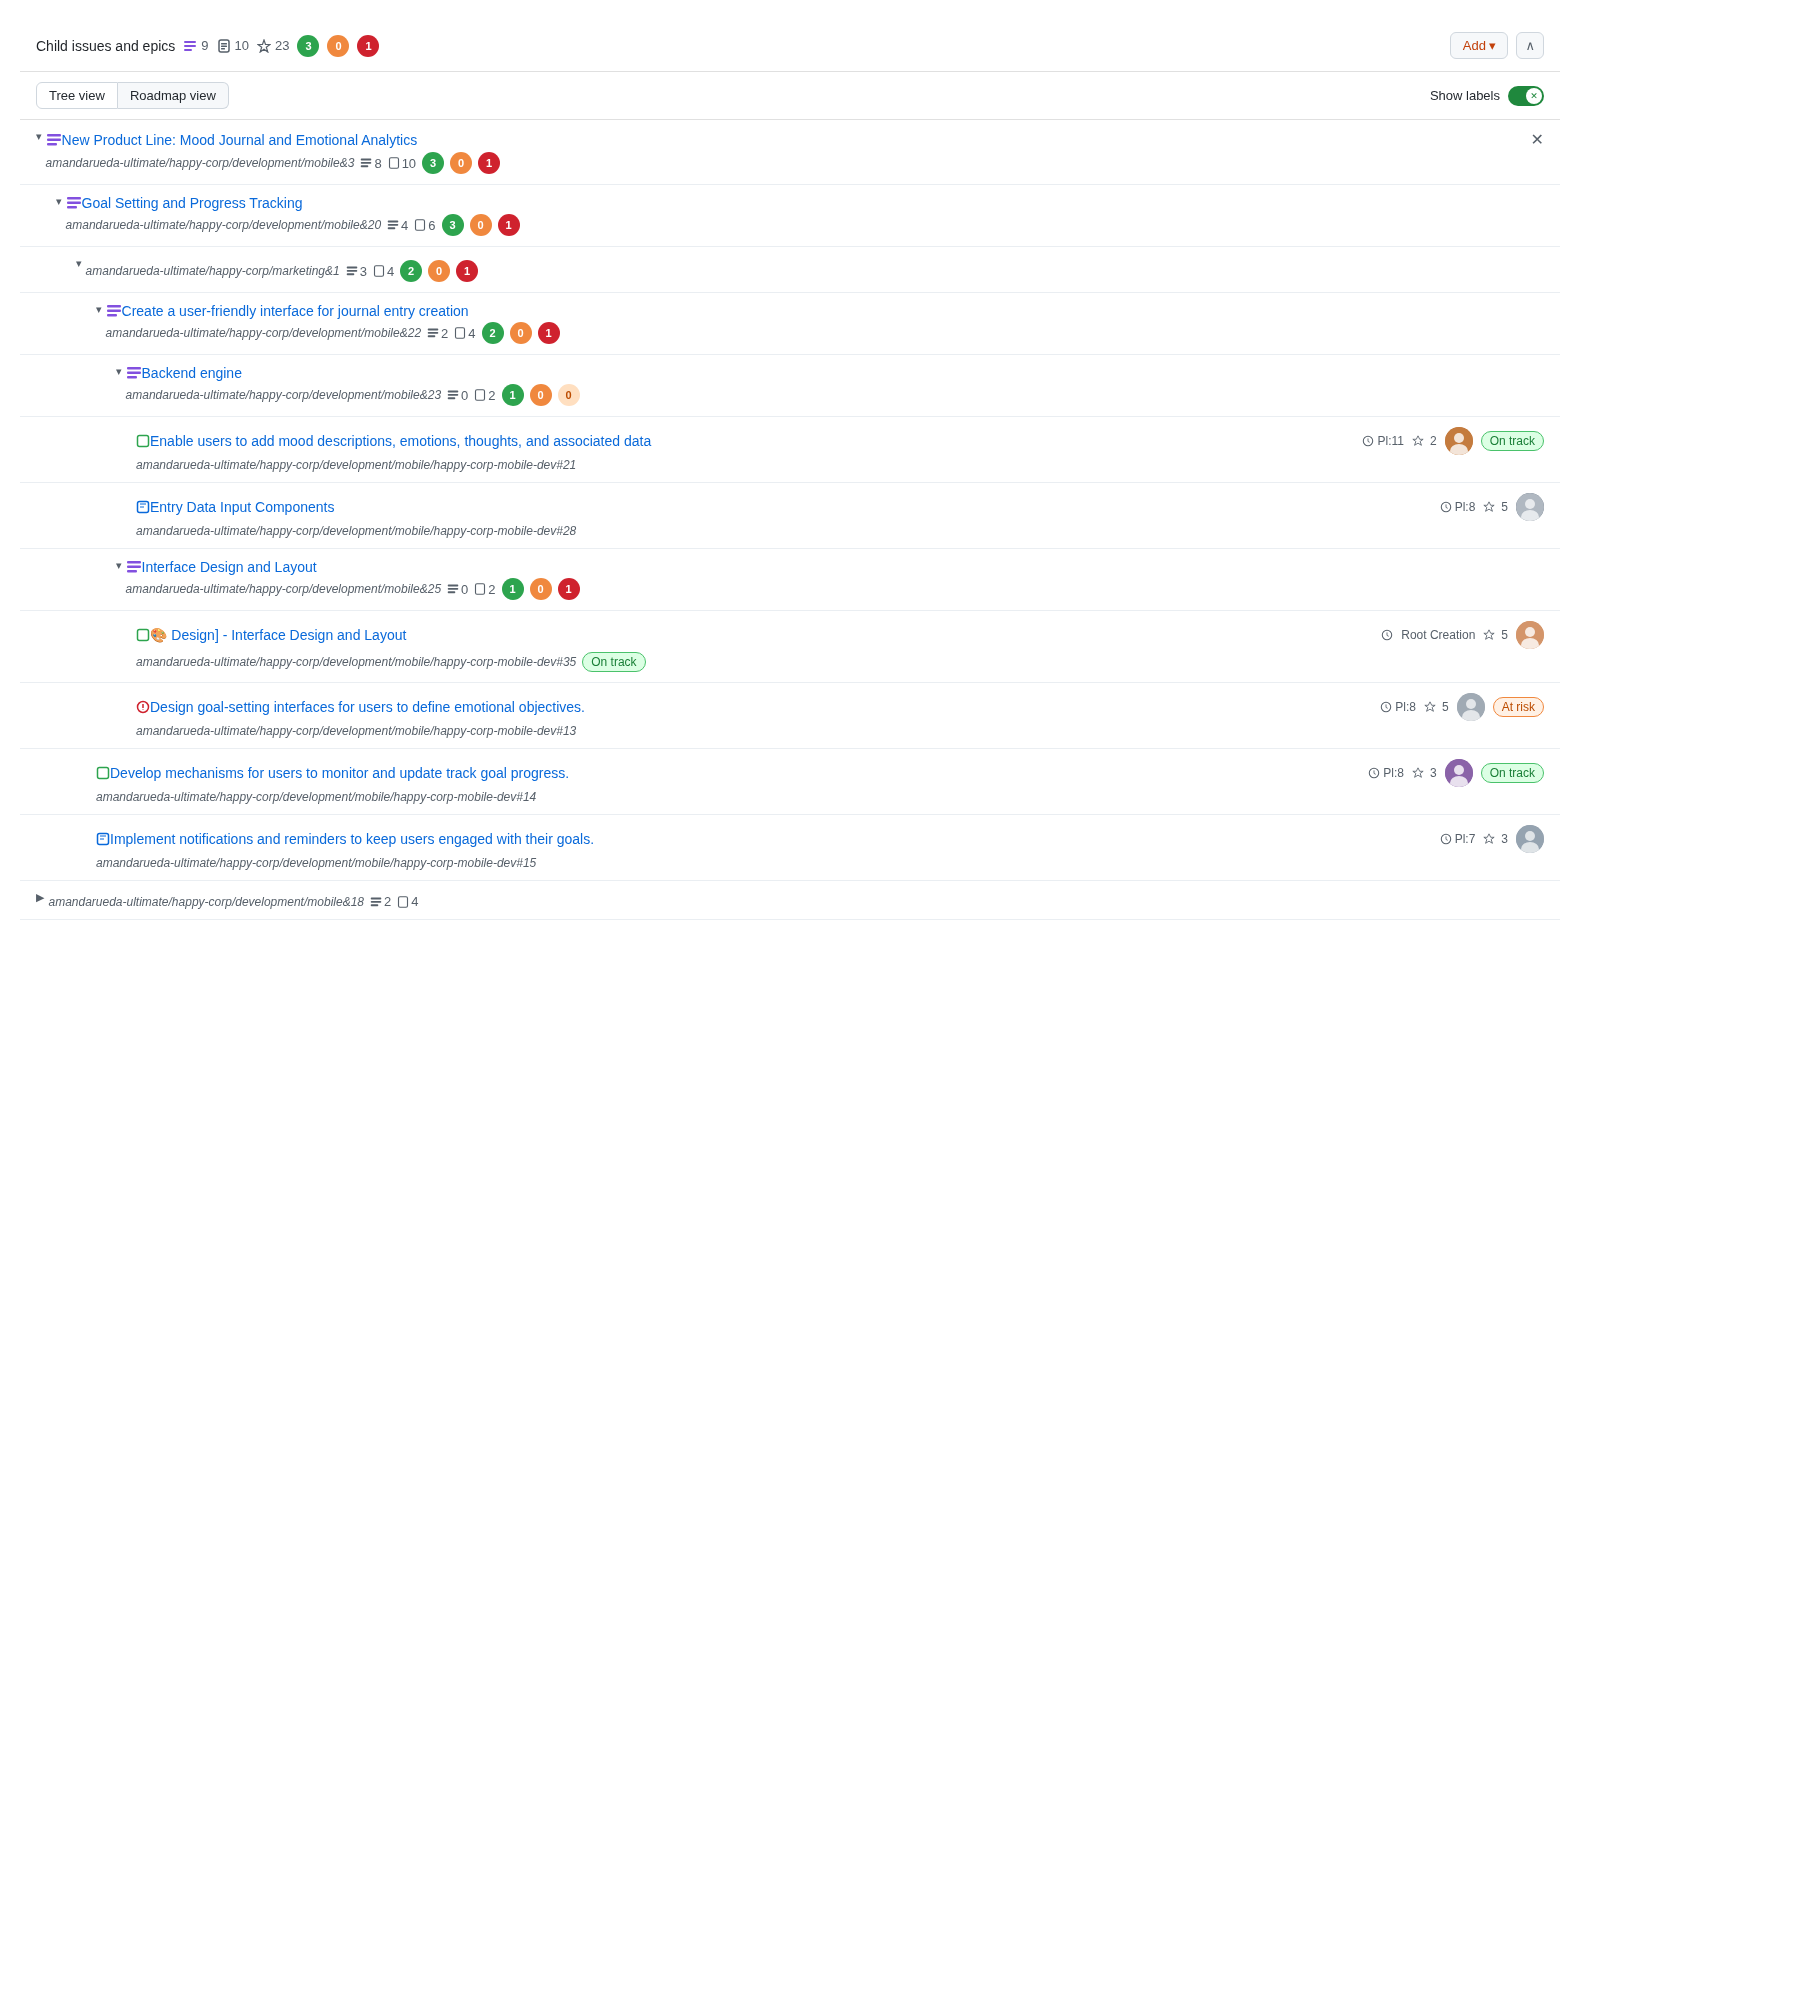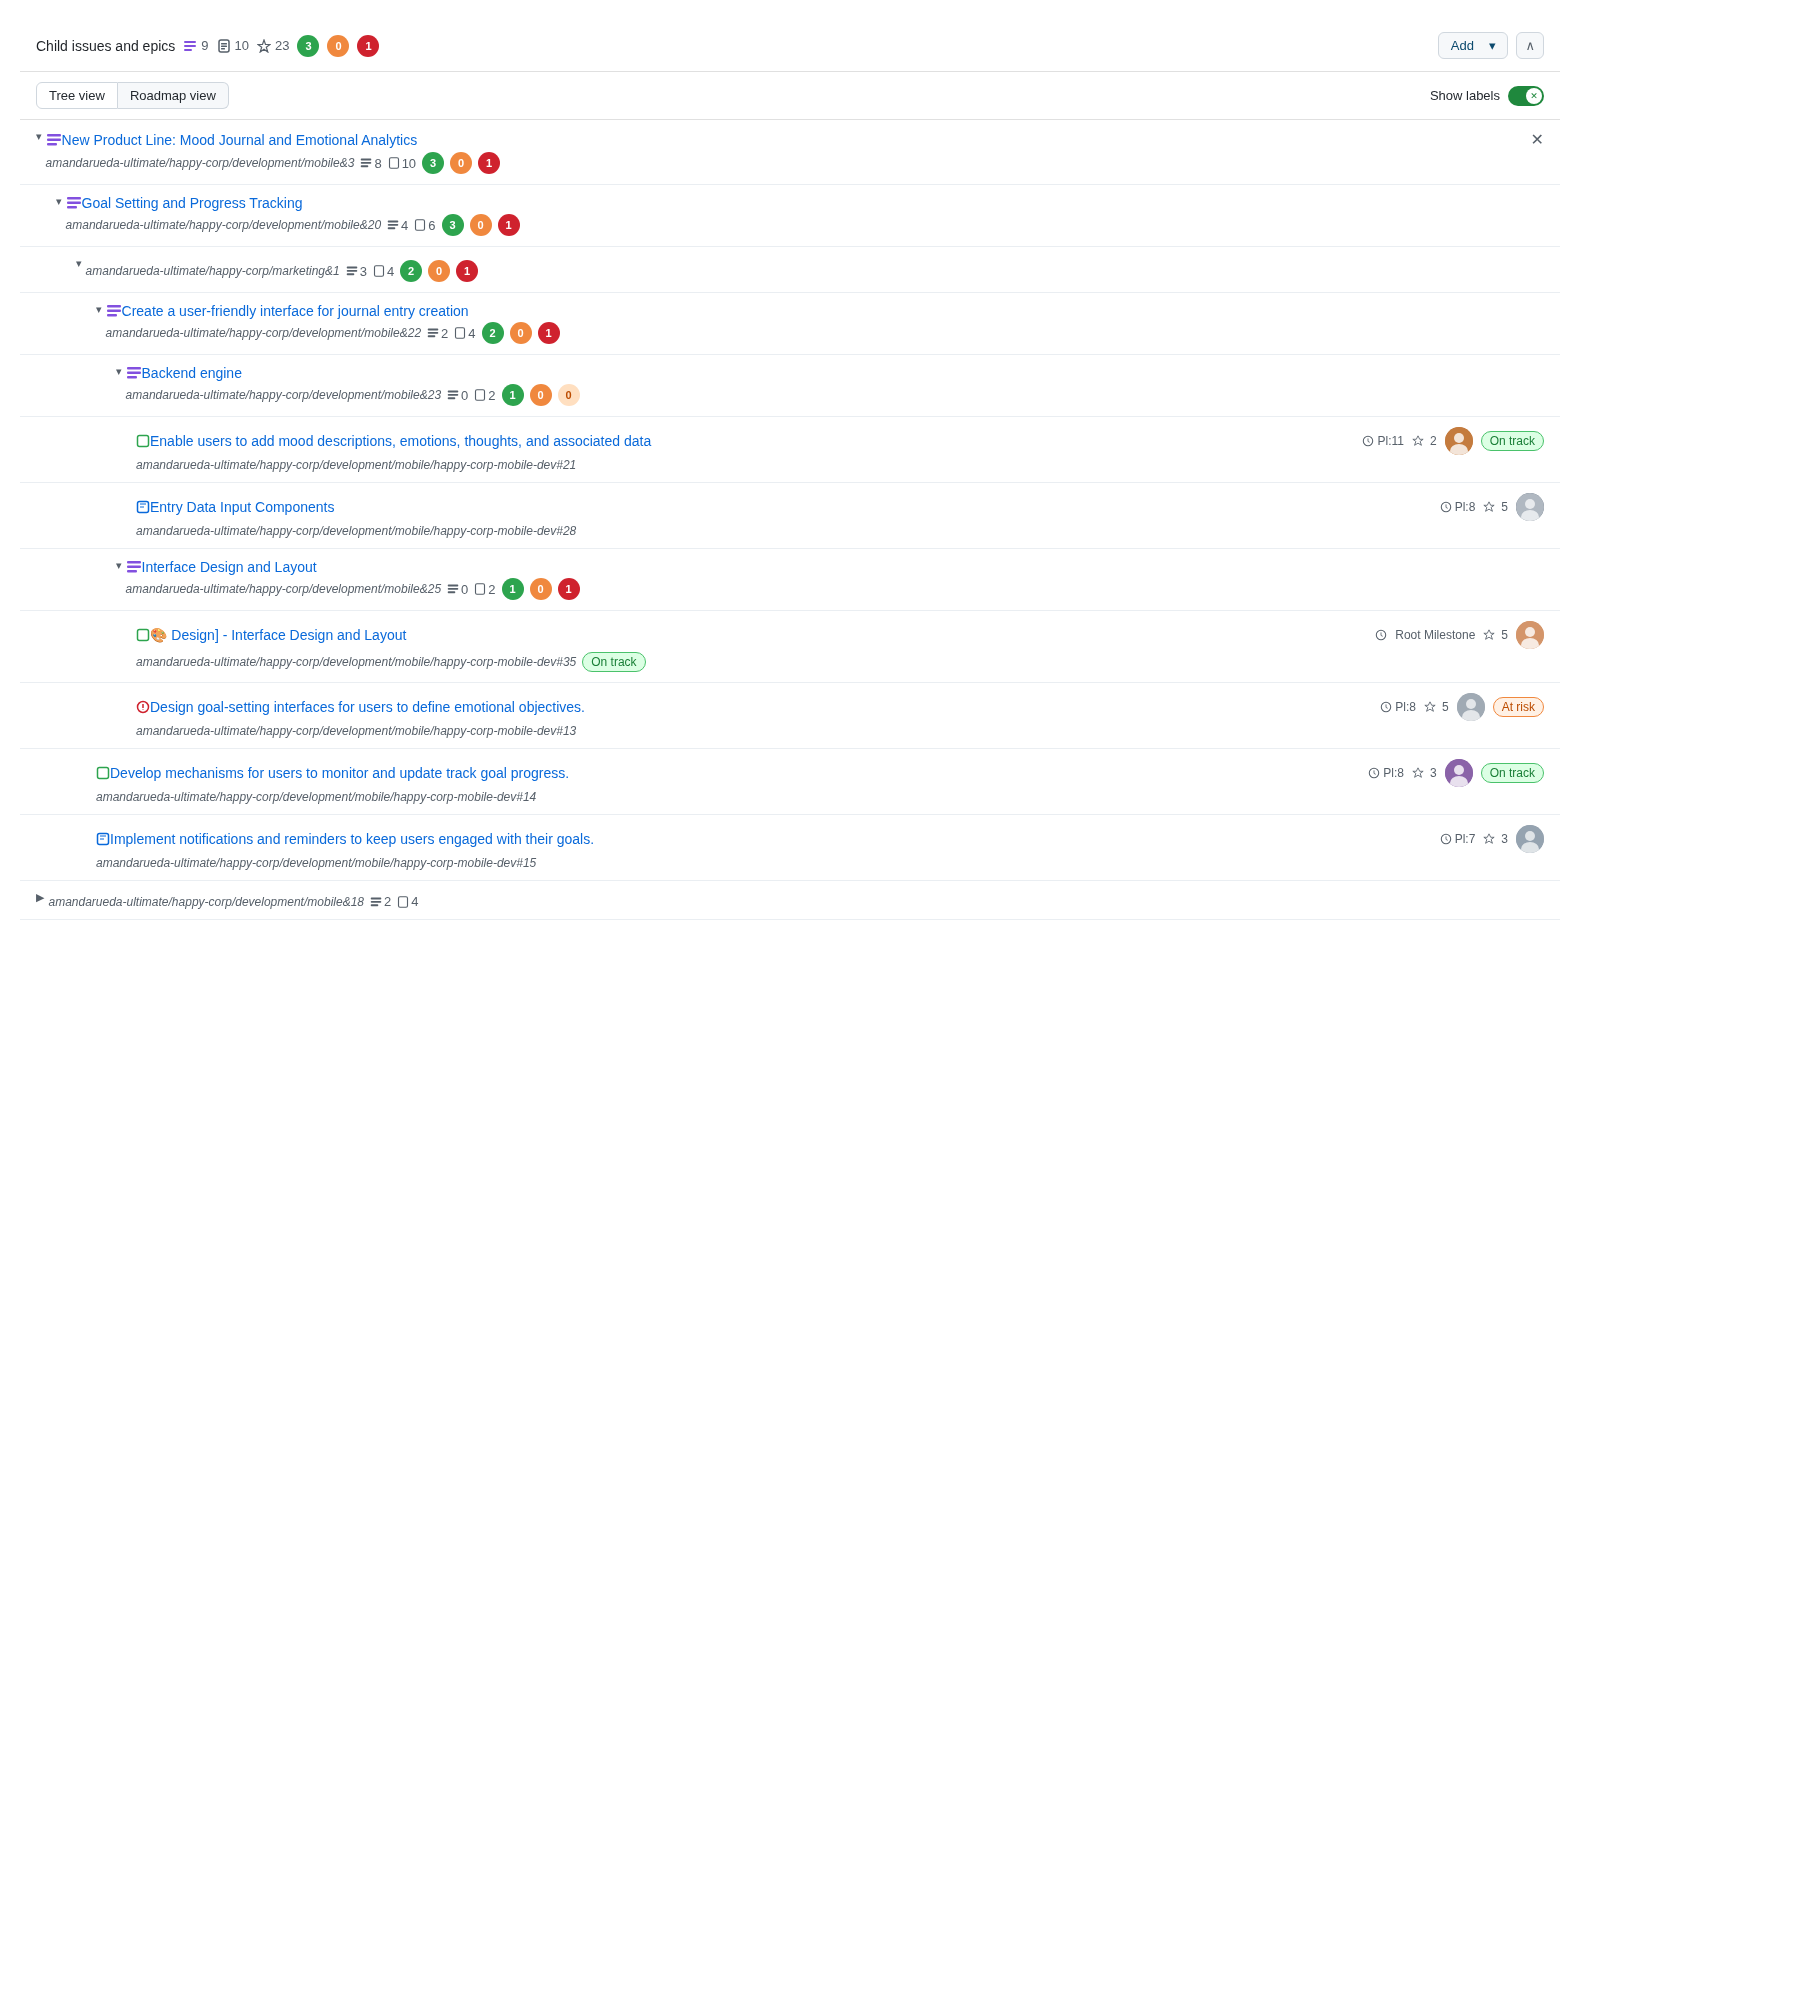--- a/index.html
+++ b/index.html
@@ -55,29 +55,29 @@
     .badge-orange { background: #f0883e; }
     .badge-red { background: #cf222e; }
     .header-right {
       display: flex;
       align-items: center;
       gap: 8px;
     }
     .add-btn {
       display: flex;
       align-items: center;
-      gap: 15px;
+      gap: 3px;
       padding: 5px 12px;
       border: 1px solid #d0d7de;
       border-radius: 6px;
       background: #f6f8fa;
       cursor: pointer;
       font-size: 13px;
       font-weight: 500;
-      color: #0c4a6e;
+      color: #c2410c;
     }
     .collapse-btn {
       padding: 5px 8px;
       border: 1px solid #d0d7de;
       border-radius: 6px;
       background: #f6f8fa;
       cursor: pointer;
       font-size: 13px;
       color: #57606a;
     }
@@ -573,21 +573,21 @@
             </svg>
           <a class="item-title">🎨 Design] - Interface Design and Layout</a>
           <div class="row-right">
             <span class="item-row-info pi-label">
               <svg width="12" height="12" viewBox="0 0 14 14">
                   <circle cx="7" cy="7" r="5.5" stroke="#57606a" stroke-width="1.2" fill="none"></circle>
                   <path d="M7 4v3.5l2 1" stroke="#57606a" stroke-width="1" fill="none"></path>
                 </svg>
             </span>
             <span class="milestone-badge">
-              Root Milestone
+              Root Creation
             </span>
             <span class="item-row-info">
               <svg width="12" height="12" viewBox="0 0 14 14">
                   <path d="M7 1L9 5H13L9.5 7.5L11 12L7 9.5L3 12L4.5 7.5L1 5H5Z" stroke="#57606a" stroke-width="1" fill="none"></path>
                 </svg>
               5
             </span>
             <div class="avatar" style="background: #d4956a;">
               <svg width="28" height="28" viewBox="0 0 28 28">
                 <circle cx="14" cy="14" r="14" fill="#d4956a"></circle>

